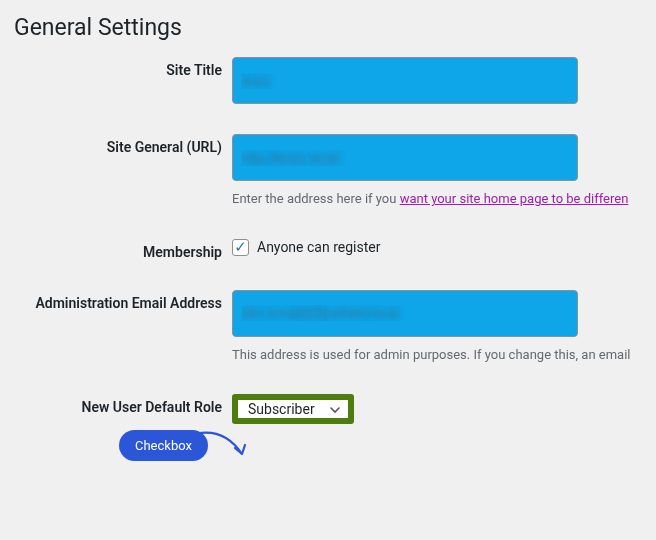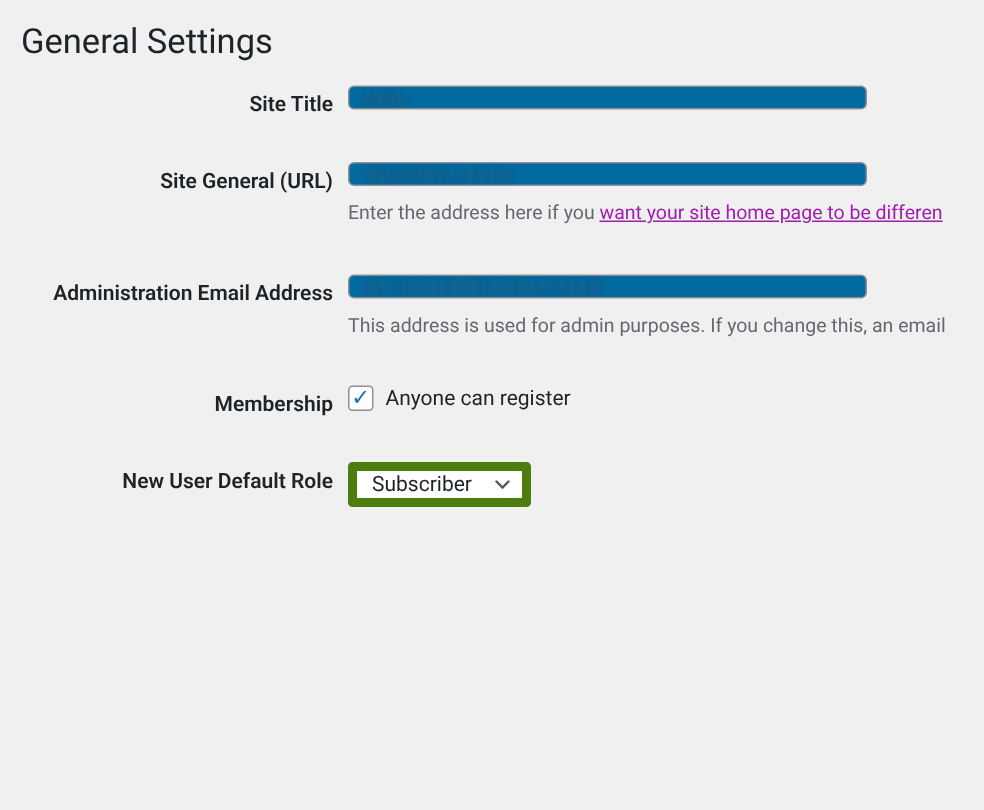--- a/index.html
+++ b/index.html
@@ -26,25 +26,25 @@
       font-size: 14px;
       color: #1d2327;
       padding: 17px 10px 18px 0;
     }
     .form-table td {
       padding: 12px 0 18px 0;
     }
     .input-text {
       width: 346px;
       padding: 0 8px;
-      height: 16px;
+      height: 47px;
       font-size: 14px;
       border: 1px solid #8c8f94;
       border-radius: 4px;
-      background: #0369a1;
+      background: #0ea5e9;
     }
     .input-text.blur {
       color: transparent;
       text-shadow: 0 0 6px rgba(80,80,80,0.6);
     }
     .description {
       font-size: 13px;
       color: #646970;
       margin-top: 8px;
       line-height: 1.5;
@@ -141,36 +141,36 @@
       <th>Site General (URL)</th>
       <td>
         <input class="input-text blur" value="http://test1.local" style="">
         <p class="description">
           <span>Enter the address here if you </span><a href="#">want your site home page to be differen</a>
         </p>
       </td>
     </tr>
 
     <tr>
-      <th>Administration Email Address</th>
-      <td>
-        <input class="input-text blur" value="dev-email@flywheel.local" style="">
-        <p class="description">This address is used for admin purposes. If you change this, an email</p>
-      </td>
-    </tr>
-
-    <tr>
       <th>Membership</th>
       <td>
         <div class="checkbox-row">
           <span class="checkbox">
             <span class="checkbox-check">✓</span>
           </span>
           <span class="checkbox-label">Anyone can register</span>
         </div>
+      </td>
+    </tr>
+
+    <tr>
+      <th>Administration Email Address</th>
+      <td>
+        <input class="input-text blur" value="dev-email@flywheel.local" style="">
+        <p class="description">This address is used for admin purposes. If you change this, an email</p>
       </td>
     </tr>
 
     <tr>
       <th>New User Default Role</th>
       <td>
         <div class="select">
           <span>Subscriber</span>
           <span class="select-chevron">
             <svg width="10" height="7" viewBox="0 0 10 7">

